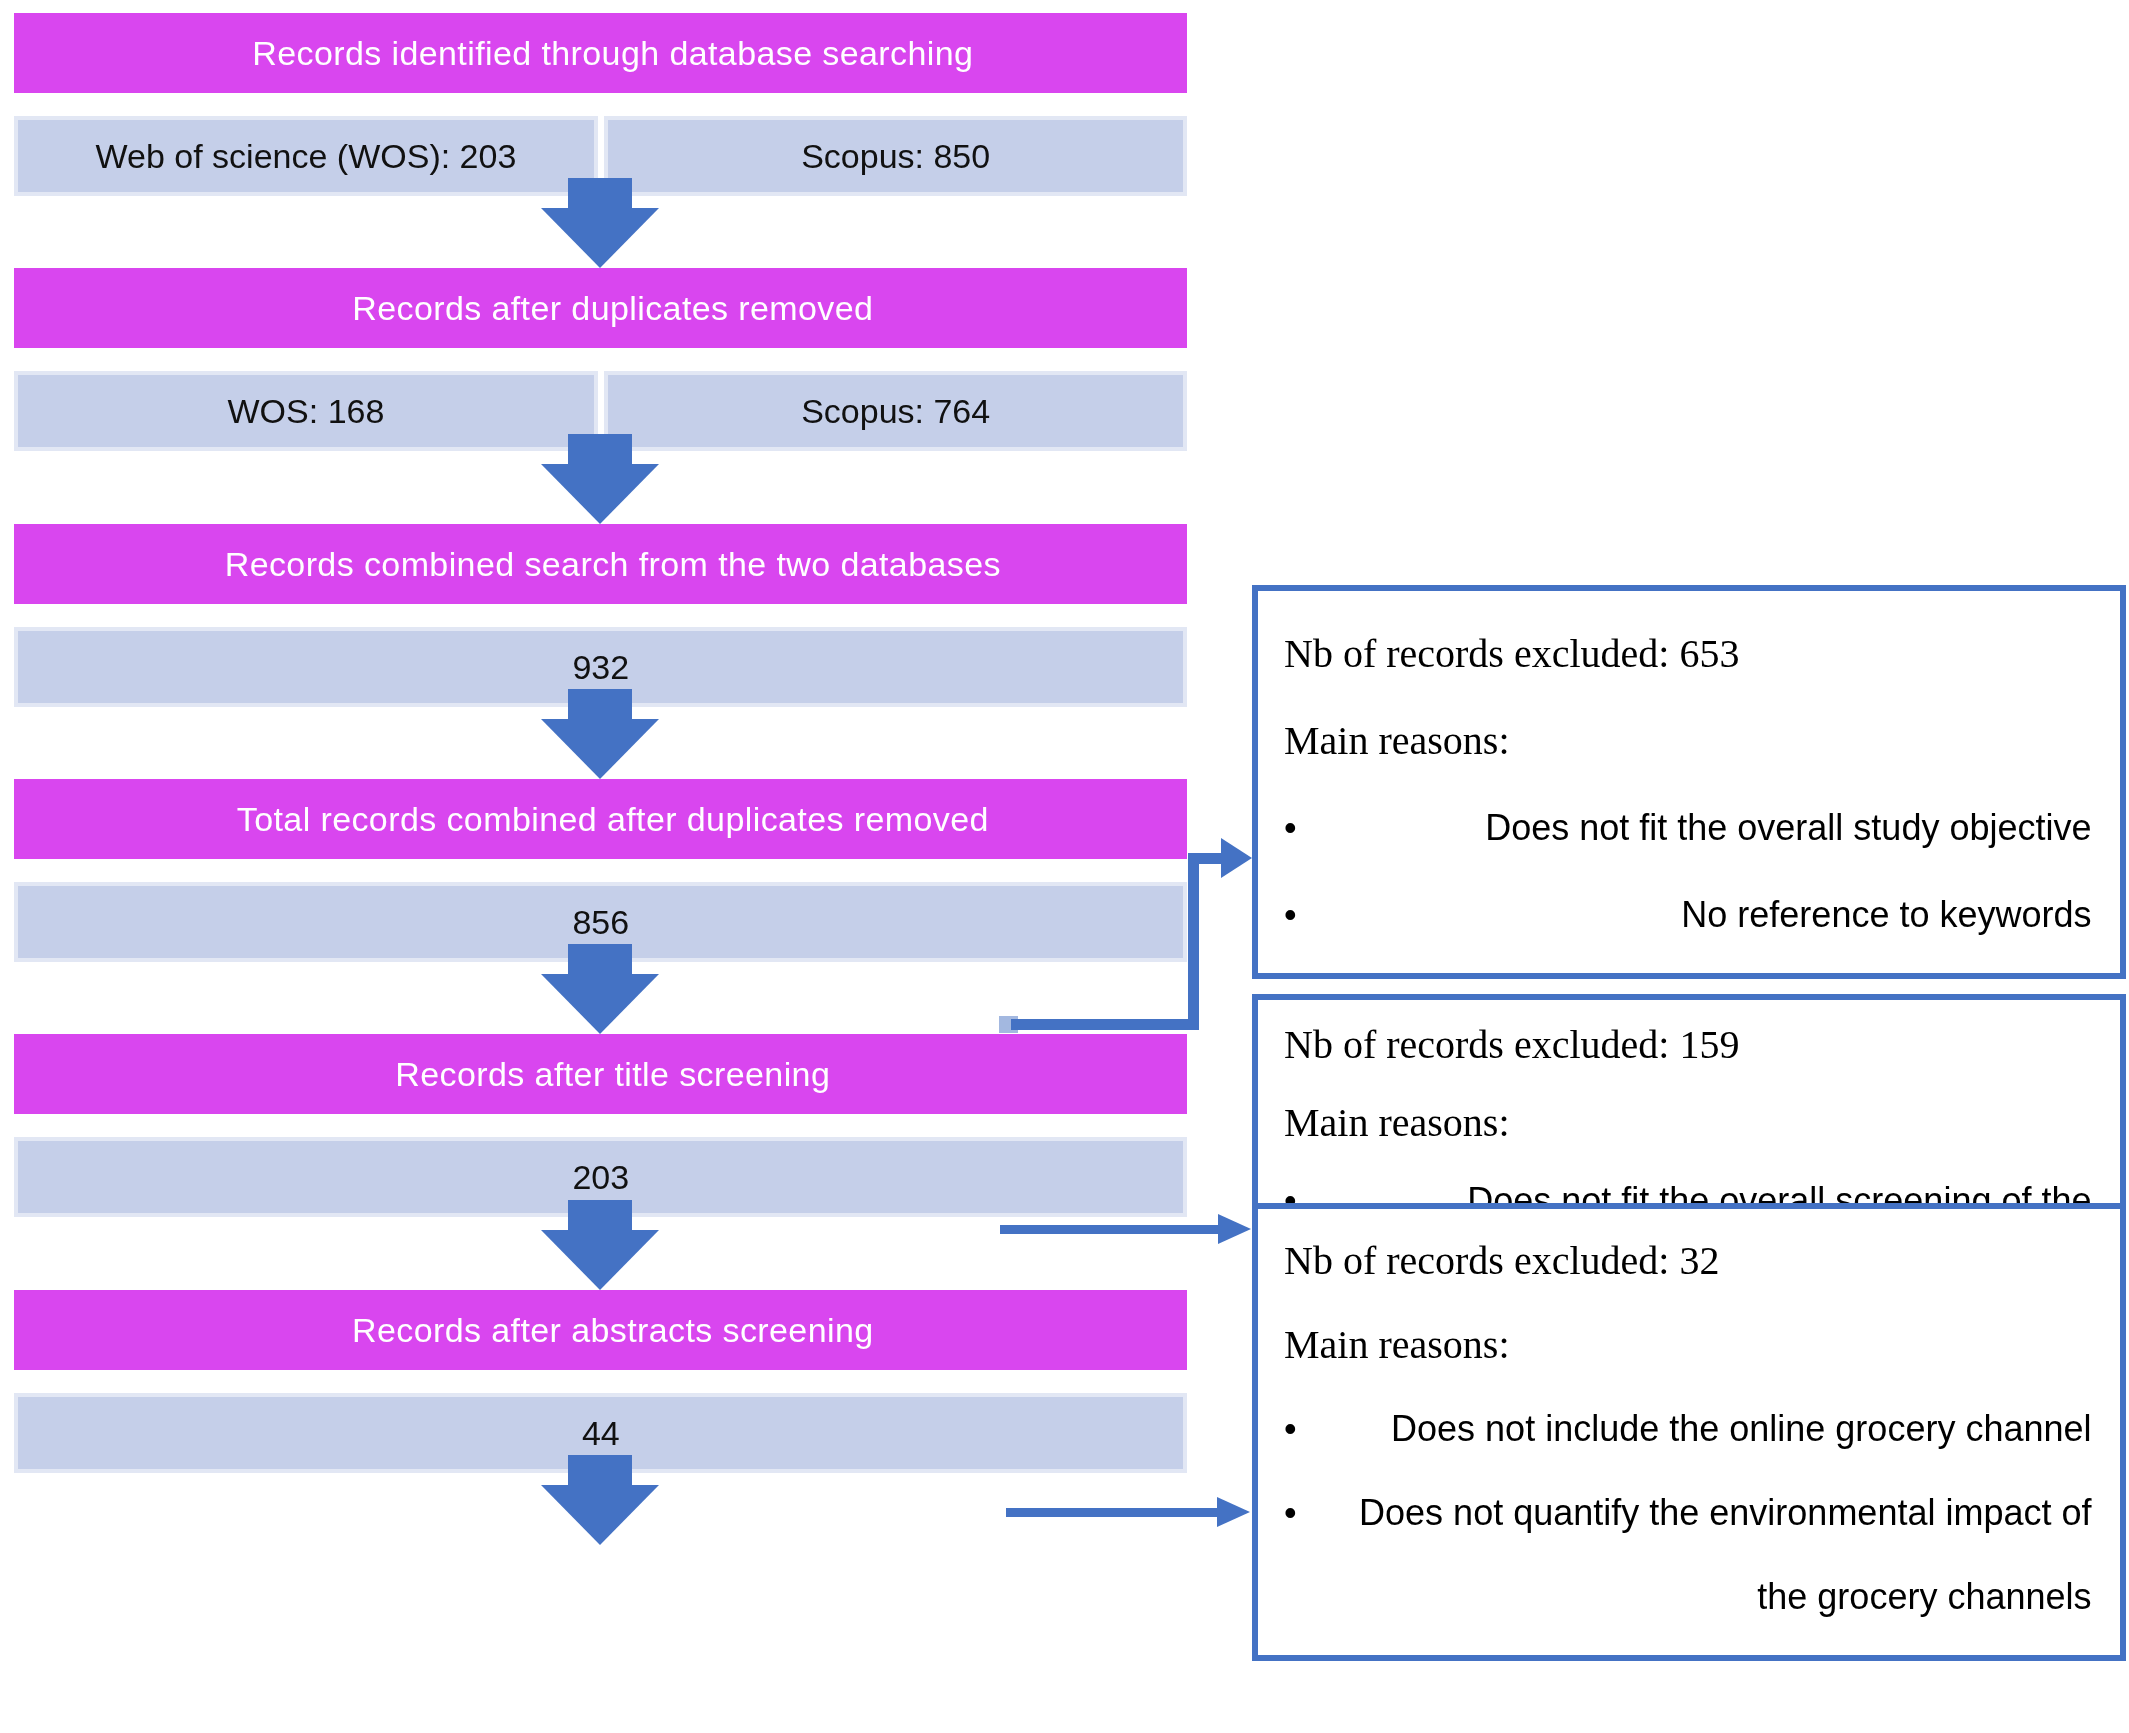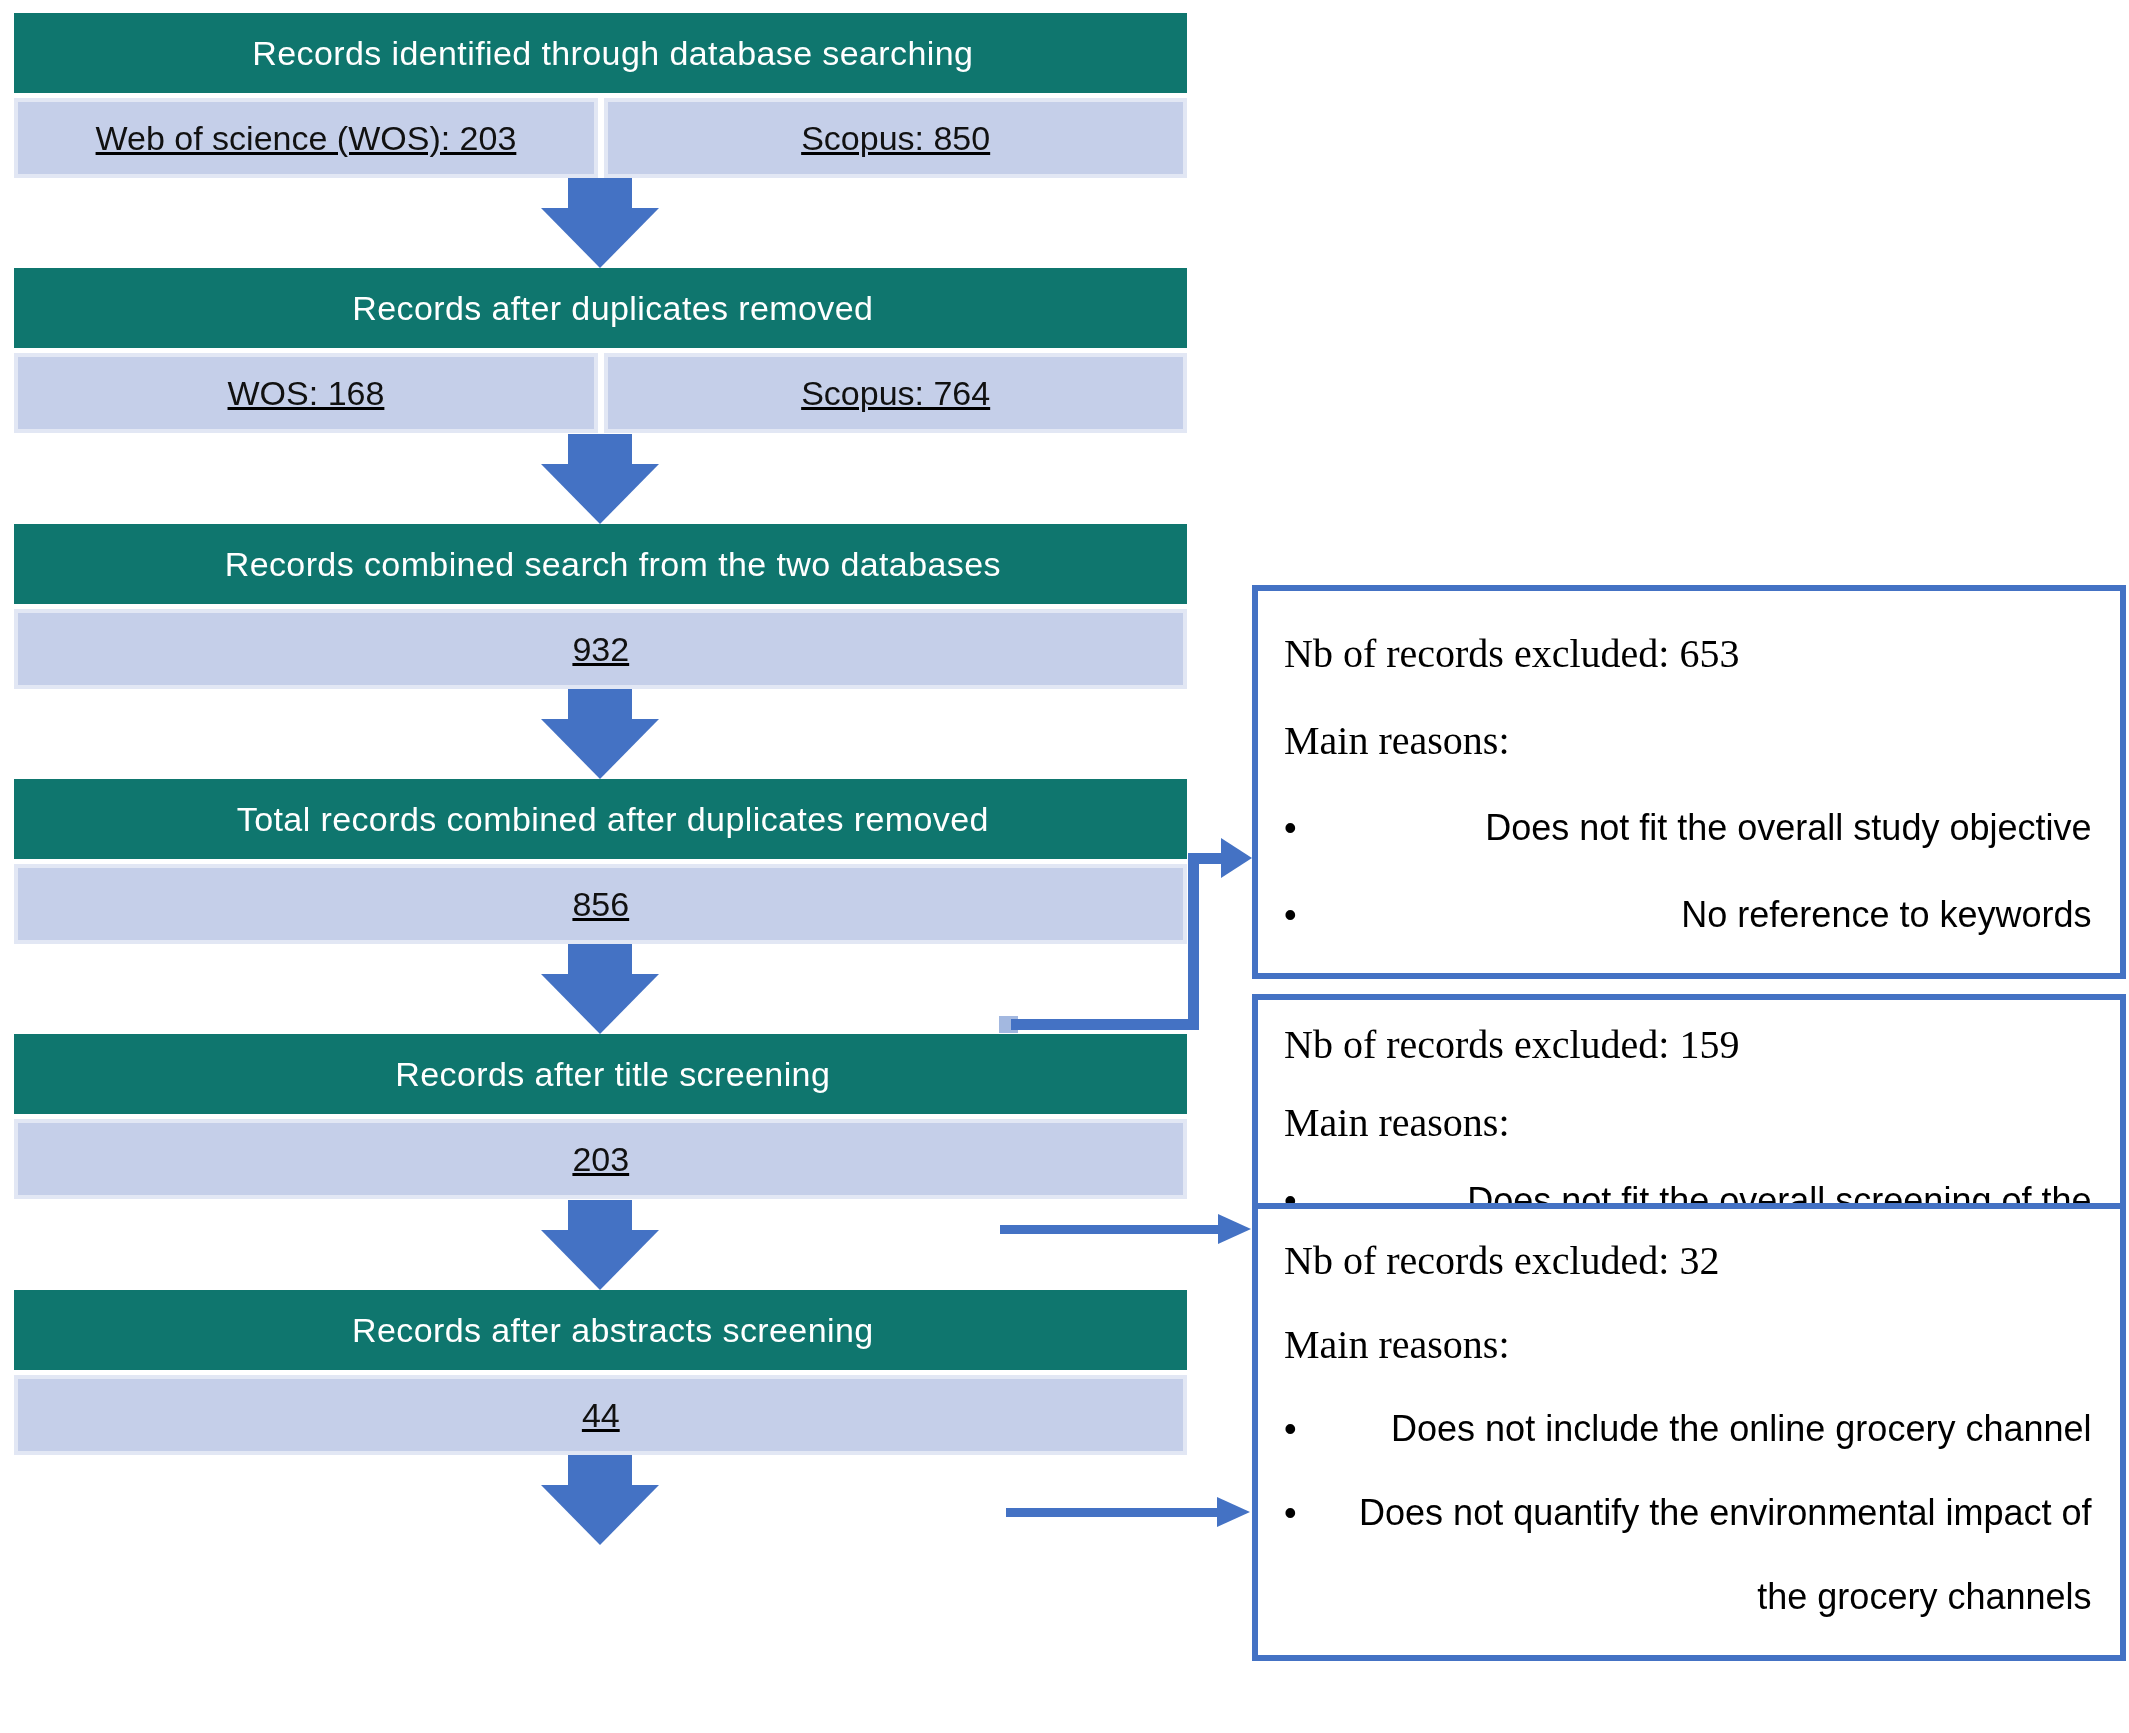--- a/index.html
+++ b/index.html
@@ -6,25 +6,25 @@
   .canvas{
     position:relative;
     width:2129px;height:1733px;
     background:#ffffff;
     font-family:"Liberation Sans", sans-serif;
     overflow:hidden;
   }
   
   .stage{position:absolute;left:14.3px;width:1173px;}
   .stage .hdr{
-    height:80px;background:#0f766e;color:#ffffff;
+    height:80px;background:#d946ef;color:#ffffff;
     display:flex;align-items:center;justify-content:center;
     font-size:34px;letter-spacing:0.4px;padding-left:24px;
   }
-  .stage .cells{display:flex;gap:6.4px;margin-top:5px;height:80px;text-decoration:underline;}
+  .stage .cells{display:flex;gap:6.4px;margin-top:23px;height:80px;}
   .stage .cell{
     flex:1;background:#C5CFE9;border:4.3px solid #E2E7F4;
     display:flex;align-items:center;justify-content:center;
     color:#111111;font-size:34px;
   }
   
   .varrow{position:absolute;left:541px;width:118px;height:90px;}
   .varrow .stem{position:absolute;left:27px;top:0;width:64px;height:30px;background:#4472C4;}
   .varrow .tip{
     position:absolute;left:0;top:30px;width:0;height:0;

